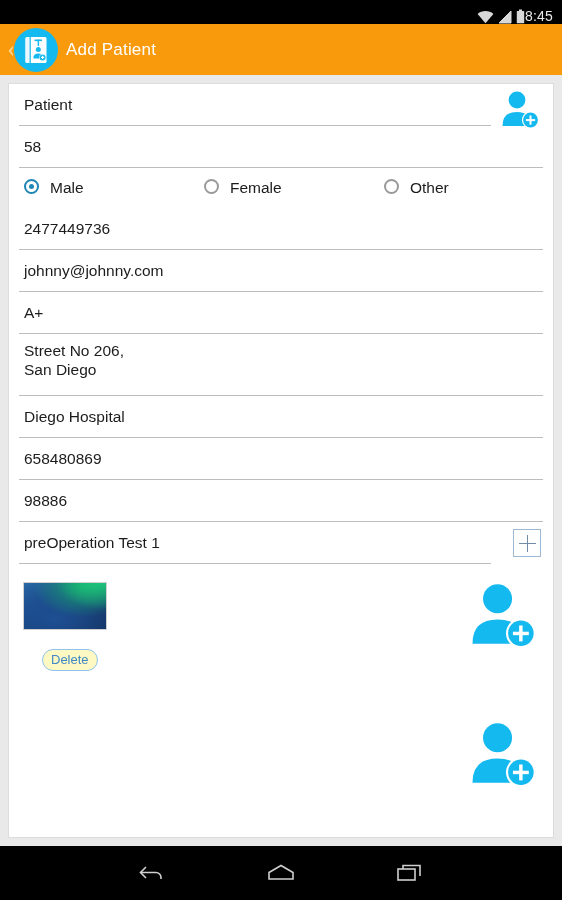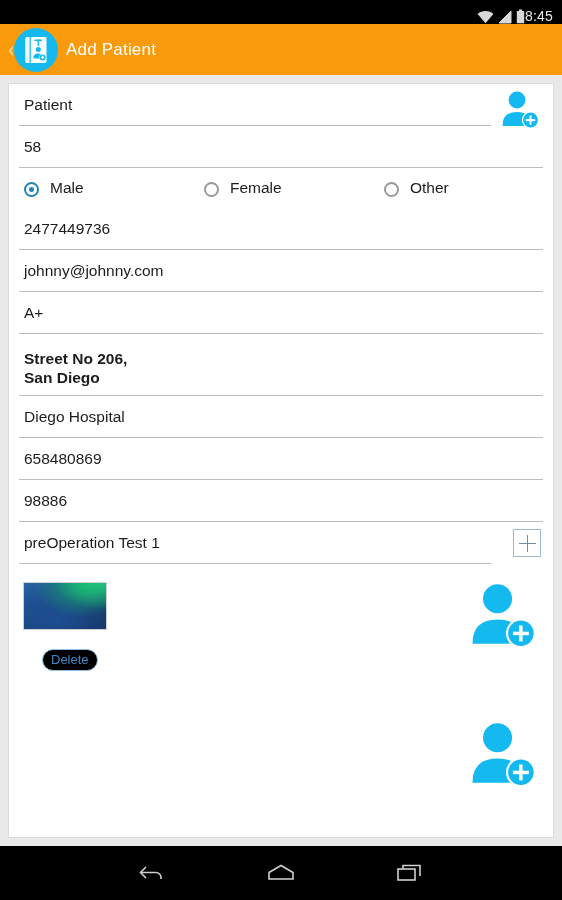--- a/index.html
+++ b/index.html
@@ -44,26 +44,26 @@
     background:#fff; border:1px solid #dcdcdc; overflow:hidden;
   }
 
   .row{ position:relative; }
   .field{
     position:relative; height:42px; display:flex; align-items:center;
     margin:0 10px; border-bottom:1px solid #bdbdbd;
   }
   .field.narrow{ margin-right:62px; }
   .field .val{ font-size:15.5px; color:#1c1c1c; padding-left:5px; }
-  .field.tall{ height:62px; align-items:center; padding-top:7px;font-weight:bold; }
+  .field.tall{ height:62px; align-items:flex-start; padding-top:7px; }
   .field.tall .val{ line-height:19px; }
 
   
   .radio-row{ height:40px; display:flex; align-items:center; margin:0 10px; }
-  .radio-opt{ display:flex; align-items:flex-end; }
+  .radio-opt{ display:flex; align-items:flex-start; }
   .radio-opt:nth-child(1){ width:185px; padding-left:5px;}
   .radio-opt:nth-child(2){ width:180px; }
   .rb{
     width:15px; height:15px; border-radius:50%;
     border:2px solid #9a9a9a; position:relative; flex:none;
   }
   .rb.on{ border-color:#1f86b6; }
   .rb.on:after{
     content:""; position:absolute; left:3px; top:3px;
     width:5px; height:5px; border-radius:50%; background:#1f86b6;
@@ -94,21 +94,21 @@
     background:
       radial-gradient(120% 140% at 95% -10%, #1fd07a 0%, rgba(31,208,122,0) 48%),
       radial-gradient(110% 120% at 72% 8%, #16a06f 0%, rgba(22,160,111,0) 55%),
       radial-gradient(140% 150% at 38% 78%, #1d4f93 0%, rgba(29,79,147,0) 60%),
       linear-gradient(150deg, #2a6aa8 0%, #1e4f8c 30%, #173b6e 62%, #12305c 100%);
   }
   .delete-btn{
     position:absolute; left:33px; top:85px;
     border:1px solid #8fc3ea; border-radius:12px;
     padding:2px 8px 3px; font-size:13px; color:#3f88c5;
-    background:#000000;
+    background:#fef9c3;
   }
   .person-add.big1{ right:14px; top:14px; }
   .person-add.big2{ right:14px; top:38px; }
 
   .spacer-block{ position:relative; height:110px; }
 
   
   .navbar{
     position:absolute; left:0; right:0; bottom:0; height:54px;
     background:#000; display:flex; align-items:center;

